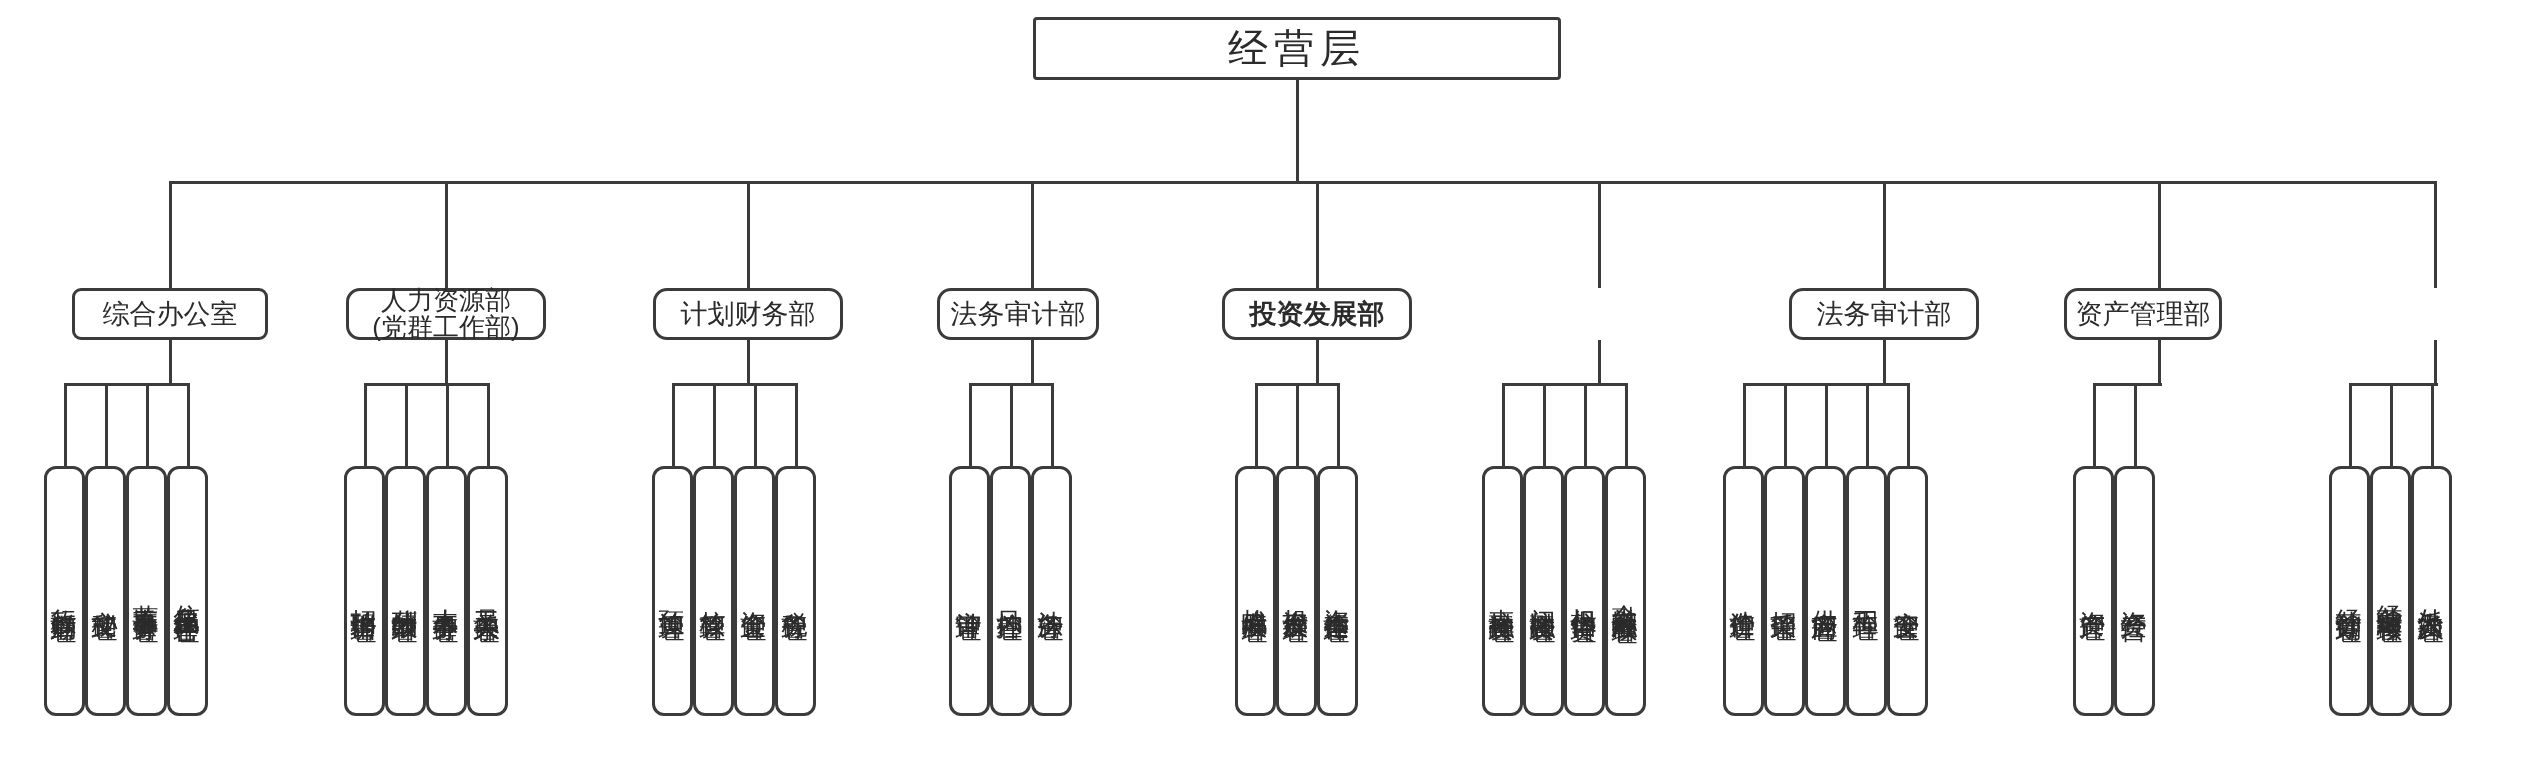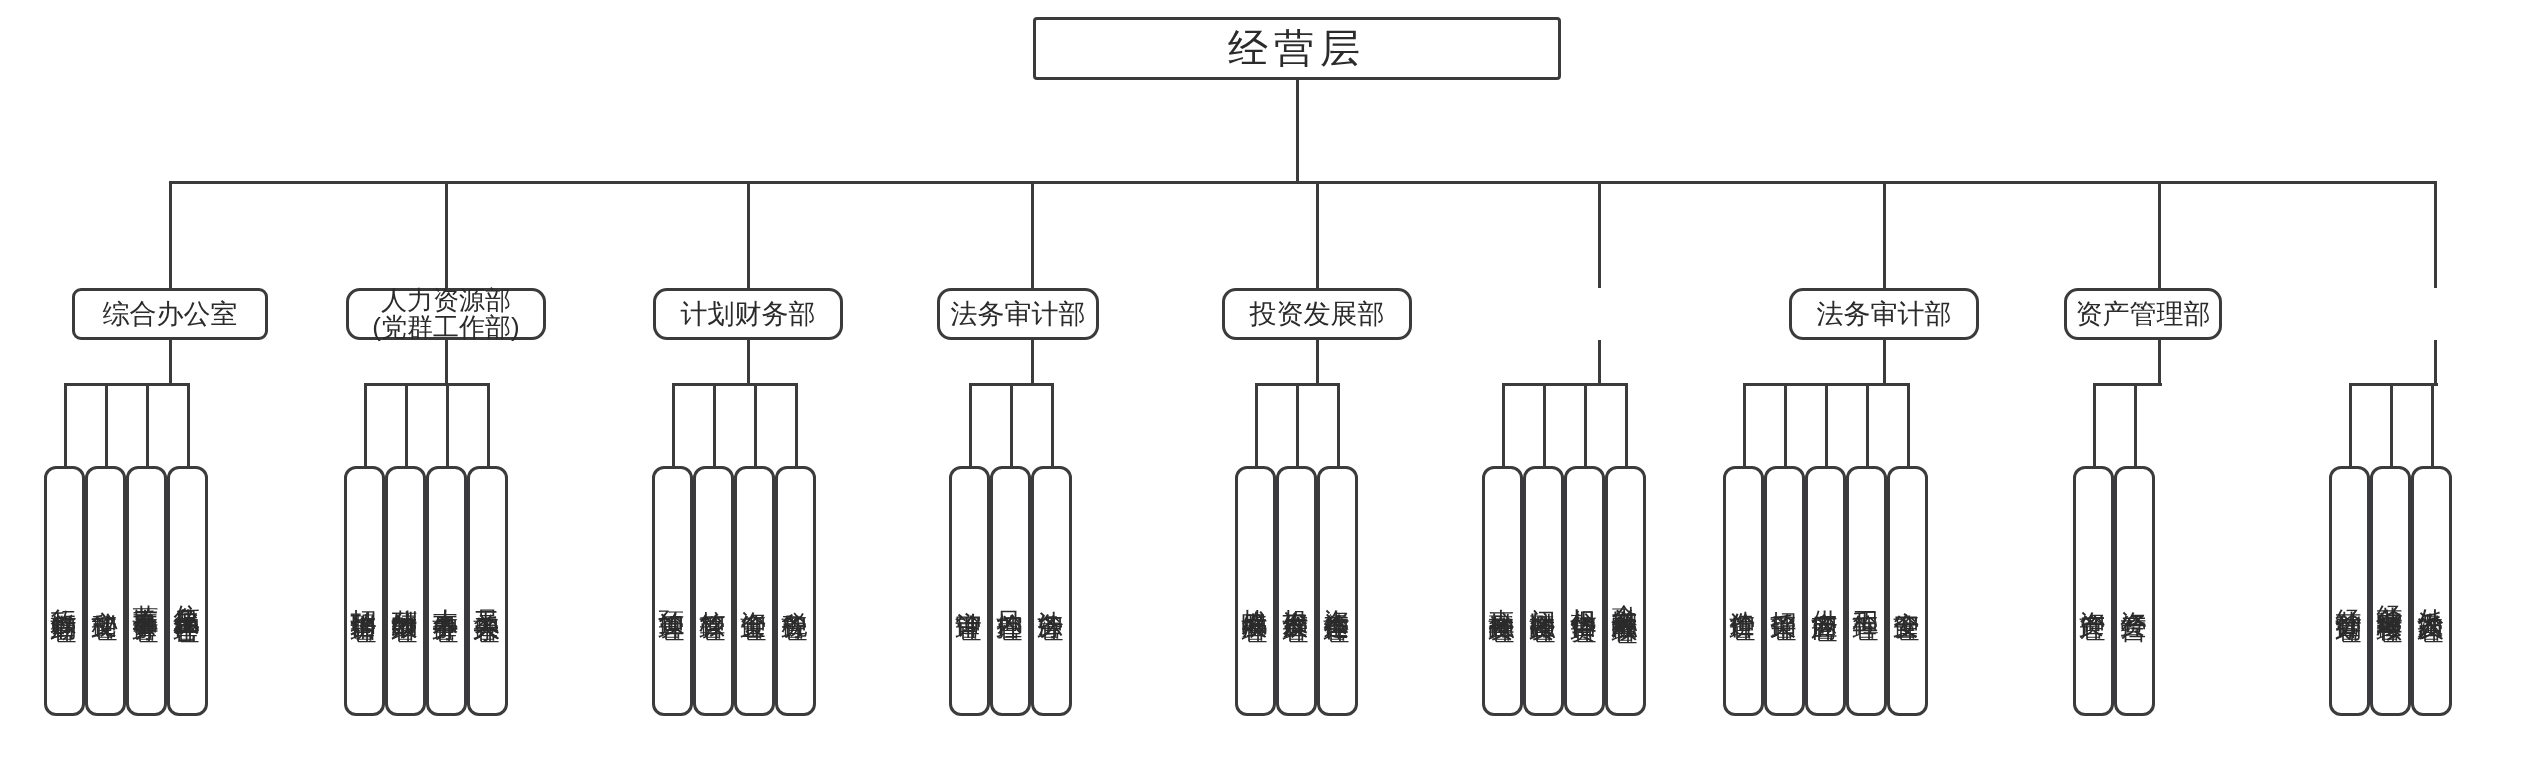--- a/index.html
+++ b/index.html
@@ -142,21 +142,21 @@
     </div>
     <div class="vline" style="left: 1010px; top: 383px; height: 86px;"></div>
     <div class="node leaf" style="left: 990px; top: 466px; width: 41px; height: 250px;">
       <span>风控管理</span>
     </div>
     <div class="vline" style="left: 1051px; top: 383px; height: 86px;"></div>
     <div class="node leaf" style="left: 1031px; top: 466px; width: 41px; height: 250px;">
       <span>法务管理</span>
     </div>
     <div class="vline" style="left: 1316px; top: 181px; height: 107px;"></div>
-    <div class="node dept" style="left: 1222px; top: 288px; width: 190px; height: 52px;"><span>投资发展部</span></div>
+    <div class="node dept" style="left: 1222px; top: 288px; width: 190px; height: 52px; font-weight: bold;"><span>投资发展部</span></div>
     <div class="vline" style="left: 1316px; top: 340px; height: 46px;"></div>
     <div class="hline" style="left: 1255px; top: 383px; width: 85px;"></div>
     <div class="vline" style="left: 1255px; top: 383px; height: 86px;"></div>
     <div class="node leaf" style="left: 1235px; top: 466px; width: 41px; height: 250px;">
       <span>战略发展管理</span>
     </div>
     <div class="vline" style="left: 1296px; top: 383px; height: 86px;"></div>
     <div class="node leaf" style="left: 1276px; top: 466px; width: 41px; height: 250px;">
       <span>投资发展管理</span>
     </div>

